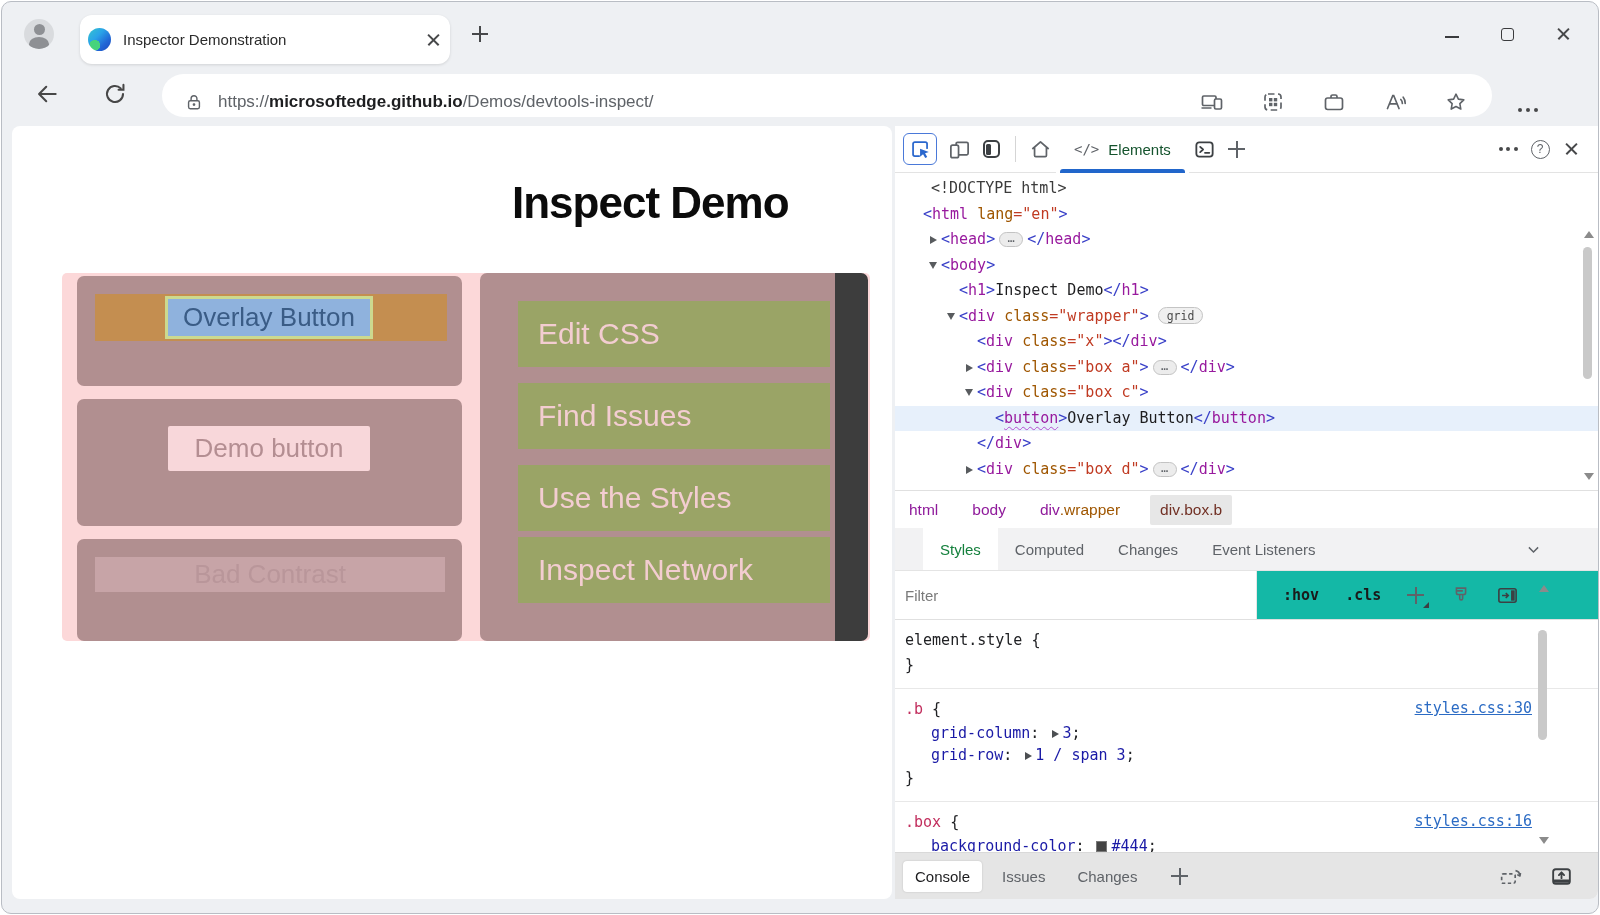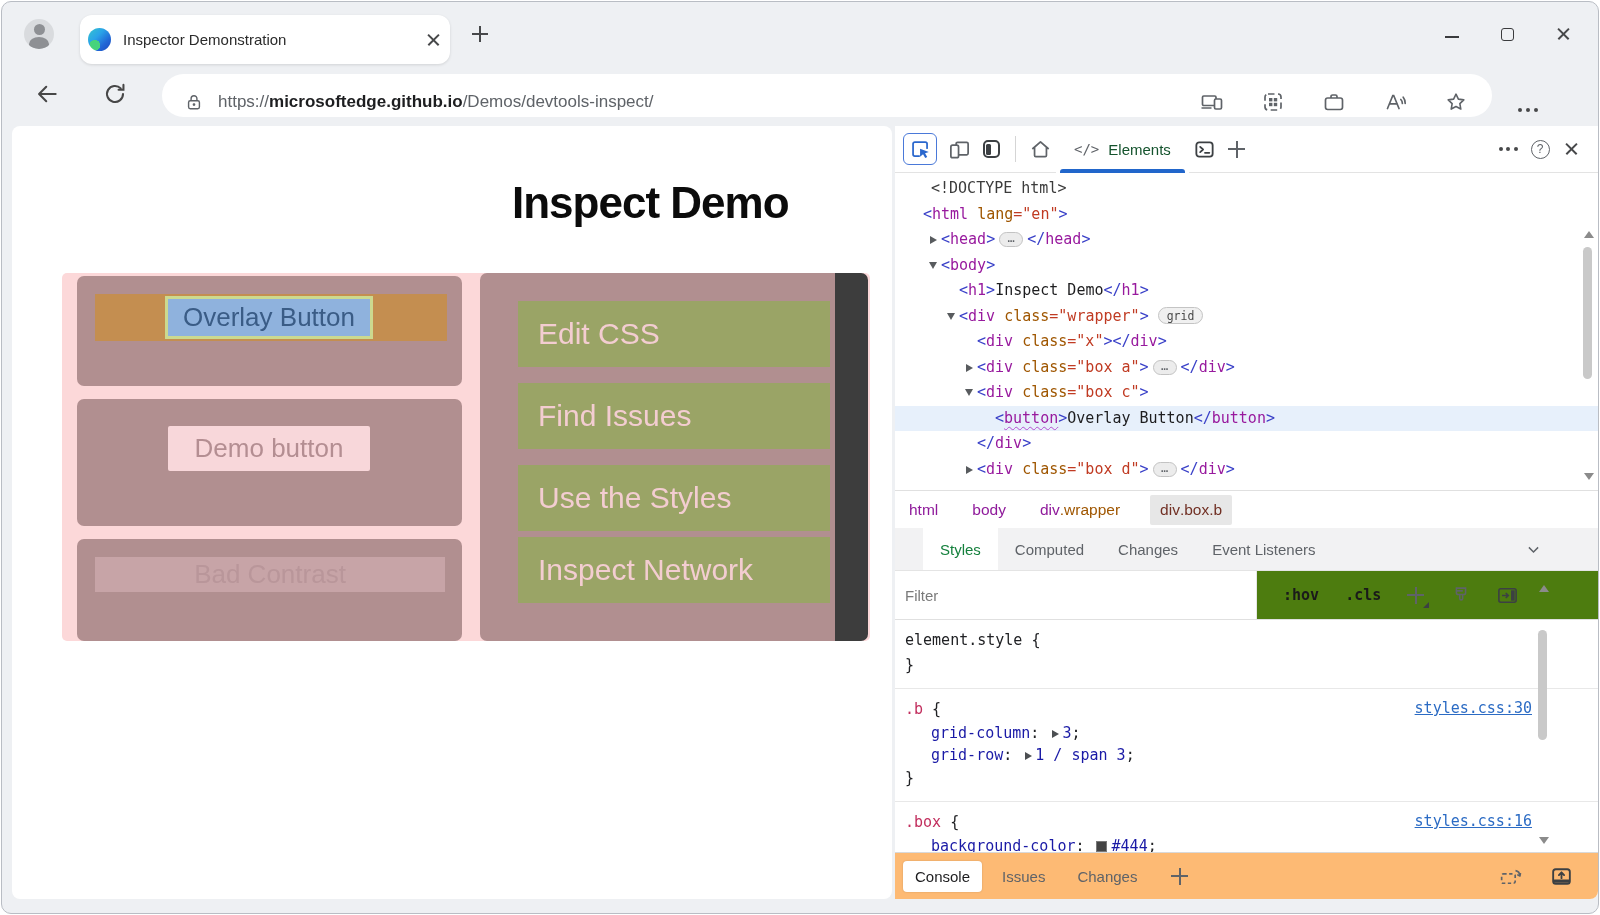--- a/index.html
+++ b/index.html
@@ -119,21 +119,21 @@
   .crumb-tag { color:#8f1a9b; } .crumb-cls { color:#9f5600; }
   .crumb.active .crumb-tag,.crumb.active .crumb-cls { color:#713024; }
 
   
   .styletabs { flex:0 0 auto; height:42px; background:#f2f2f3; display:flex; align-items:stretch; position:relative; }
   .stab { display:flex; align-items:center; padding:0 17px; font-size:15px; color:#5f6368; }
   .stab.active { background:#fff; color:#15803d;margin-left:28px; }
   .stab-chev { position:absolute; right:56px; top:13px; }
 
   
-  .filterrow { flex:0 0 auto; height:50px; background:#4d7c0f; border-top:1px solid #e4e4e4; border-bottom:1px solid #e0e0e0;
+  .filterrow { flex:0 0 auto; height:50px; background:#14b8a6; border-top:1px solid #e4e4e4; border-bottom:1px solid #e0e0e0;
                position:relative; display:flex; align-items:center; }
   .filter-input { width:362px; height:100%; border:none; outline:none; background:#fff; font-size:15px; color:#222;
                   padding:0 10px; font-family:"Liberation Sans", sans-serif; border-right:1px solid #e6e6e6;}
   .filter-input::placeholder { color:#7a7a7a; }
   .toggle { font-family:"DejaVu Sans Mono", monospace; font-weight:700; font-size:15px; color:#1a1a1a; margin-left:26px; }
   .plus18 { position:relative; width:17px; height:17px; margin-left:26px; }
   .plus18::before { content:""; position:absolute; left:0; top:7.5px; width:17px; height:1.8px; background:#5f6368;}
   .plus18::after { content:""; position:absolute; left:7.5px; top:0; width:1.8px; height:17px; background:#5f6368;}
   .plus-corner { position:absolute; right:-5px; bottom:-4px; width:0; height:0; border-left:6px solid transparent; border-bottom:6px solid #3c4043; }
 
@@ -146,21 +146,21 @@
   .rsel { color:#c22f5e; } .rsel.plain { color:#202124; }
   .rlink { position:absolute; right:66px; top:10px; color:#2b6bc4; text-decoration:underline; font-size:15px; }
   .rprop { line-height:22px; padding-left:26px; white-space:nowrap; }
   .rprop:first-of-type { margin-top:6px; }
   .pname { color:#1a1aa6; } .pval { color:#1a1aa6; }
   .parrow { display:inline-block; width:0; height:0; border-left:7px solid #4c4f52; border-top:4.5px solid transparent;
             border-bottom:4.5px solid transparent; margin:0 3px 0 4px; }
   .swatch { display:inline-block; width:11px; height:11px; background:#444; border:1px solid #7a7a7a; margin:0 5px 0 2px; vertical-align:-1px;}
 
   
-  .drawer { flex:0 0 auto; height:47px; background:#fdba74; border-top:1px solid #d9d9d9; display:flex; align-items:center;
+  .drawer { flex:0 0 auto; height:47px; background:#e5e5e5; border-top:1px solid #d9d9d9; display:flex; align-items:center;
             padding-left:8px; position:relative; }
   .dtab { font-size:15px; color:#5f6368; padding:7px 12px; margin-right:8px; }
   .dtab.active { background:#fff; color:#1d1d1f; border-radius:4px; box-shadow:0 0 2px rgba(0,0,0,.18); }
   .drawer .plus18 { margin-left:14px; }
   .drawer-ics { position:absolute; right:24px; display:flex; gap:26px; align-items:center; }
 
   svg.ic { display:block; }
 </style>
 </head>
 <body>

